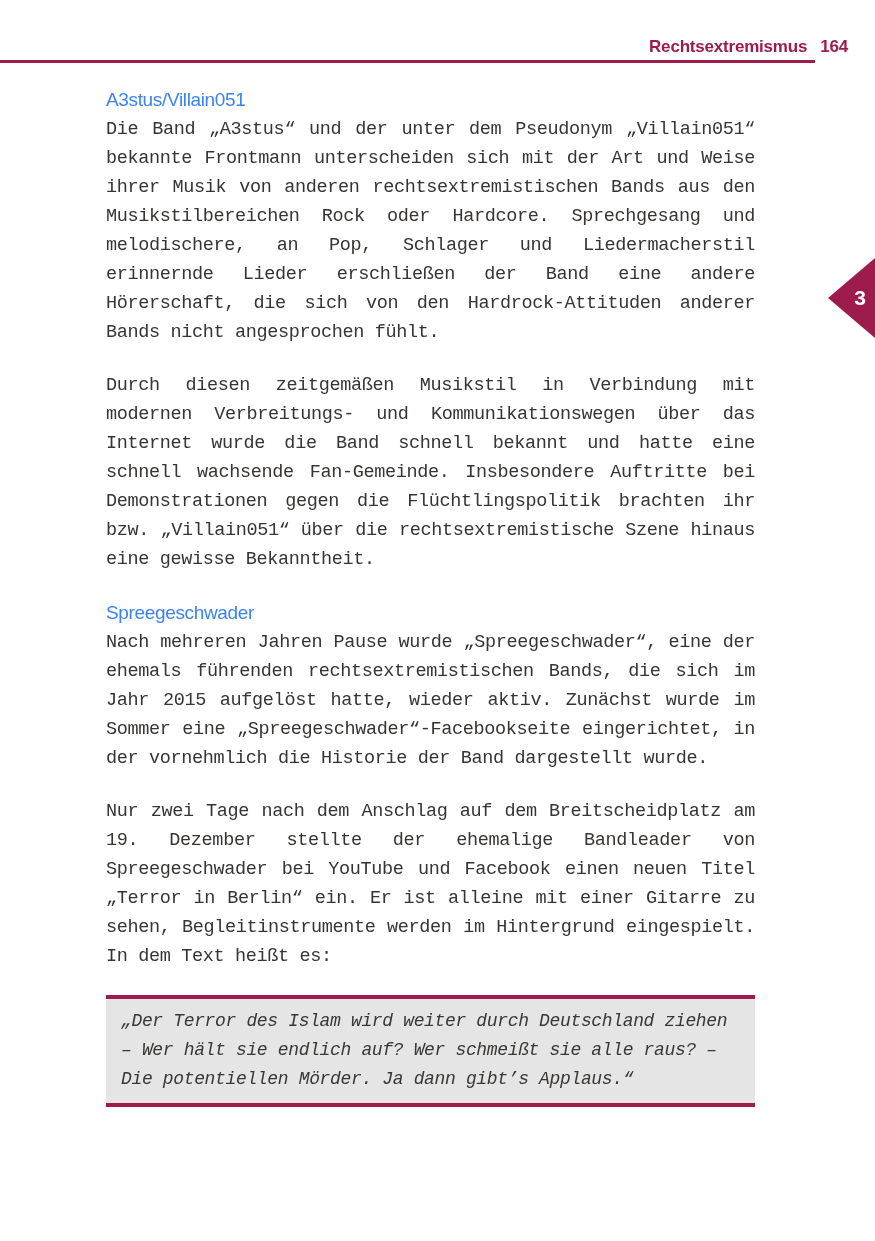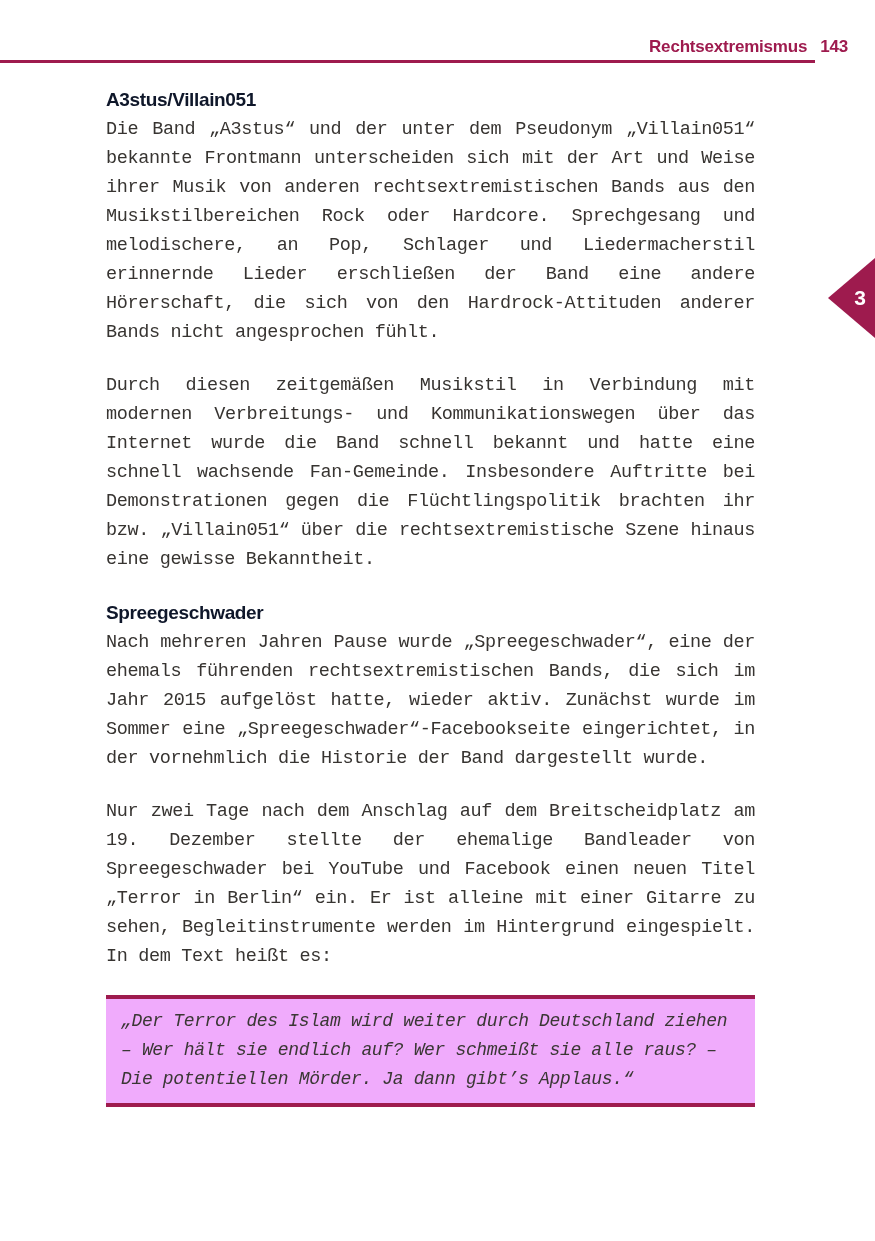--- a/index.html
+++ b/index.html
@@ -64,58 +64,58 @@
     color: #373431;
     font-size: 18.5px;
     line-height: 29px;
     letter-spacing: -0.35px;
     text-align: justify;
     hyphens: auto;
     -webkit-hyphens: auto;
   }
   .content h2 {
     font-size: 19px;
-    font-weight: bold;
-    color: #0f172a;
+    font-weight: normal;
+    color: #3b82f6;
     margin: 0 0 1px 0;
     line-height: 29px;
     text-align: left;
   }
   .content p {
     margin: 0 0 24px 0;
     font-family: Liberation Mono, monospace;
   }
   .content h2.second {
     margin-top: 24px;
   }
   
   .quote-block {
     margin: 20px 0 0 0;
-    background: #f0abfc;
+    background: #e5e5e5;
     border-top: 4px solid #9e1b4e;
     border-bottom: 4px solid #9e1b4e;
     padding: 8px 16px 9px 15px;
   }
   .quote-block p {
     margin: 0;
     font-style: italic;
     font-size: 18px;
     line-height: 29px;
     color: #3a3734;
     text-align: left;
   }
 </style>
 </head>
 <body>
 
 <div class="page">
 
   <div class="header-text">
     <span>Rechtsextremismus</span>
-    <span>143</span>
+    <span>164</span>
   </div>
   <div class="header-rule"></div>
 
   <div class="side-tab">
     <span class="tab-label">3</span>
   </div>
 
   <div class="content">
 
     <h2>A3stus/Villain051</h2>

